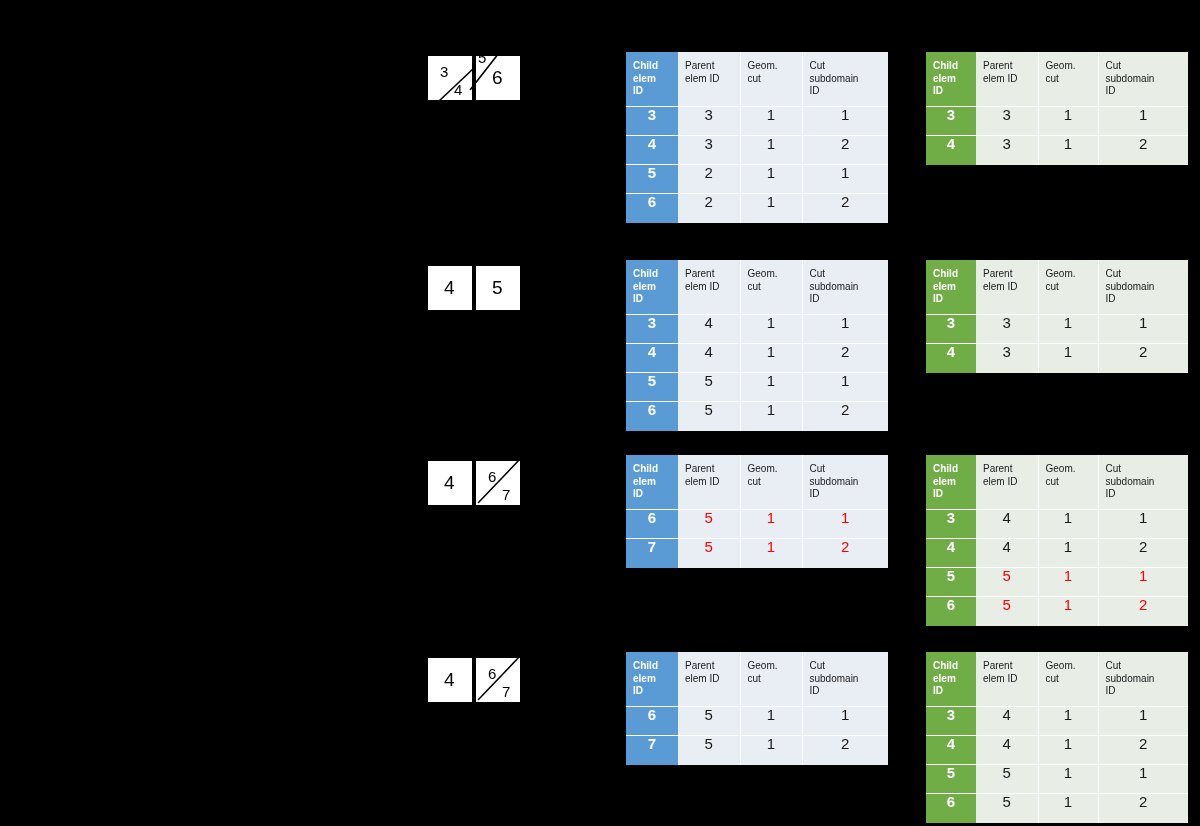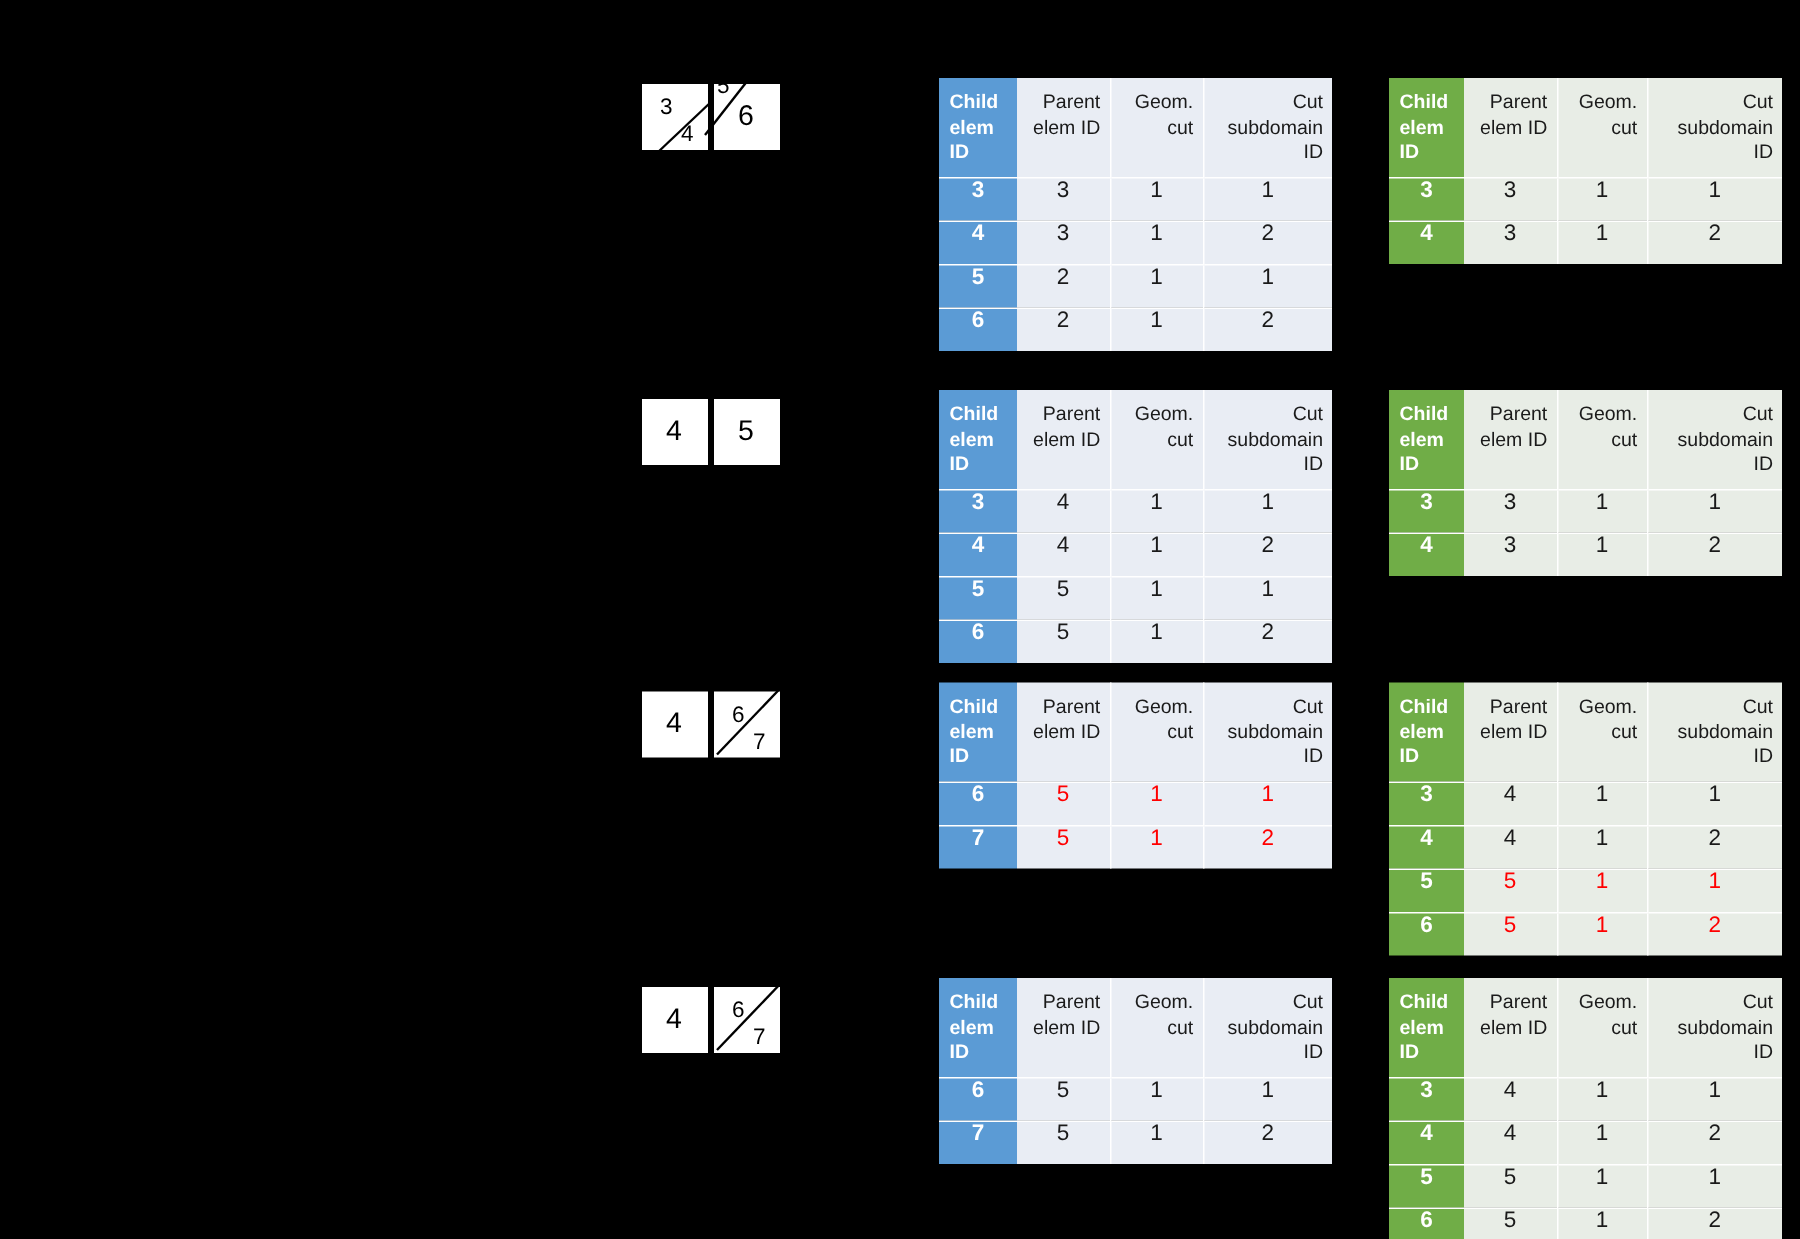--- a/index.html
+++ b/index.html
@@ -66,34 +66,33 @@
   }
   .tbl th, .tbl td {
     padding: 0;
     margin: 0;
     border: none;
     vertical-align: top;
   }
 
   
   .tbl thead th {
-    font-size: 13px;
+    font-size: 10px;
     font-weight: bold;
     text-align: left;
     line-height: 1.27;
     padding: 8px 6px 8px 7px;
     box-sizing: border-box;
   }
   .tbl thead th.k {
     color: #ffffff;
   }
   .tbl thead th.v {
     font-weight: normal;
     color: #1a1a1a;
-    text-align: right;
   }
 
   
   .tbl tbody td {
     font-size: 15px;
     line-height: 1;
     text-align: center;
     height: 29px;
     box-sizing: border-box;
     padding: 0;

